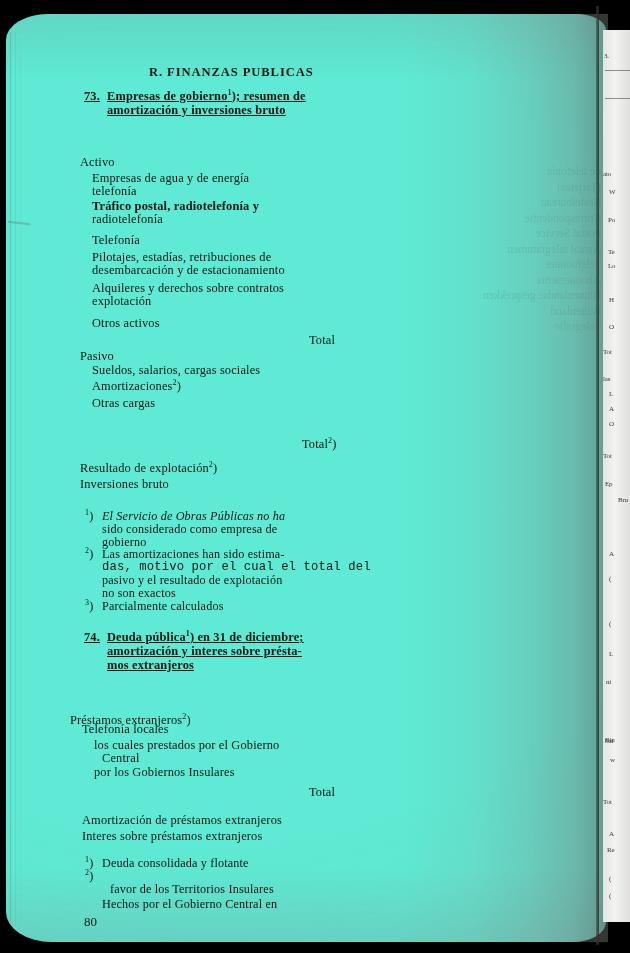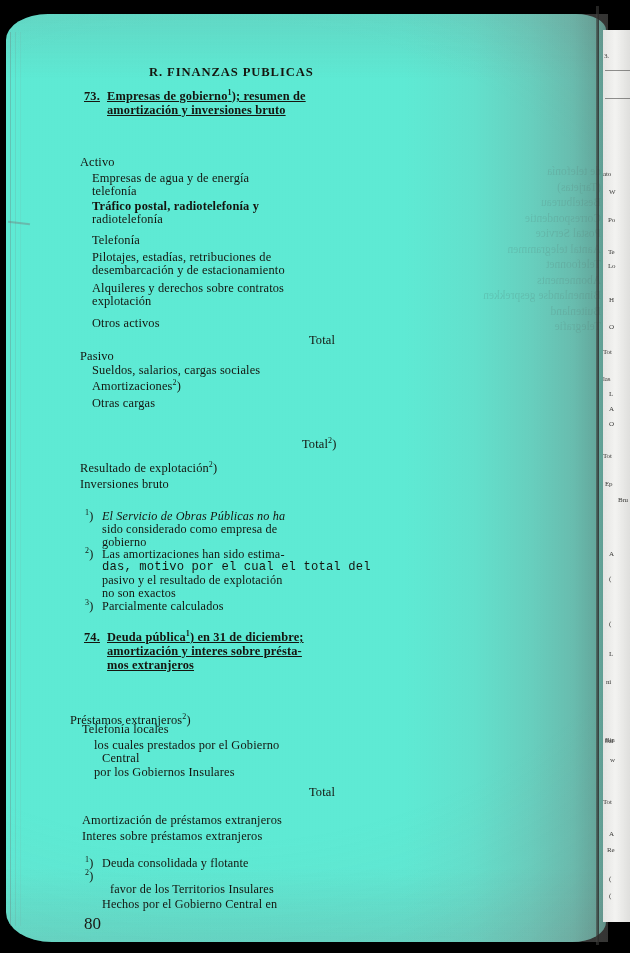--- a/index.html
+++ b/index.html
@@ -164,21 +164,21 @@
     letter-spacing: .15px;
     text-decoration: underline;
   }
   .fn { font-size: 12.2px; }
   sup { font-size: 8px; line-height: 0; }
 
   #page-number {
     position: absolute;
     left: 78px;
     top: 900px;
-    font-size: 17px;
+    font-size: 13px;
     color: #1a1a15;
   }
 
   
   #grain {
     position: absolute;
     inset: 0;
     pointer-events: none;
     opacity: .22;
     background-image:

